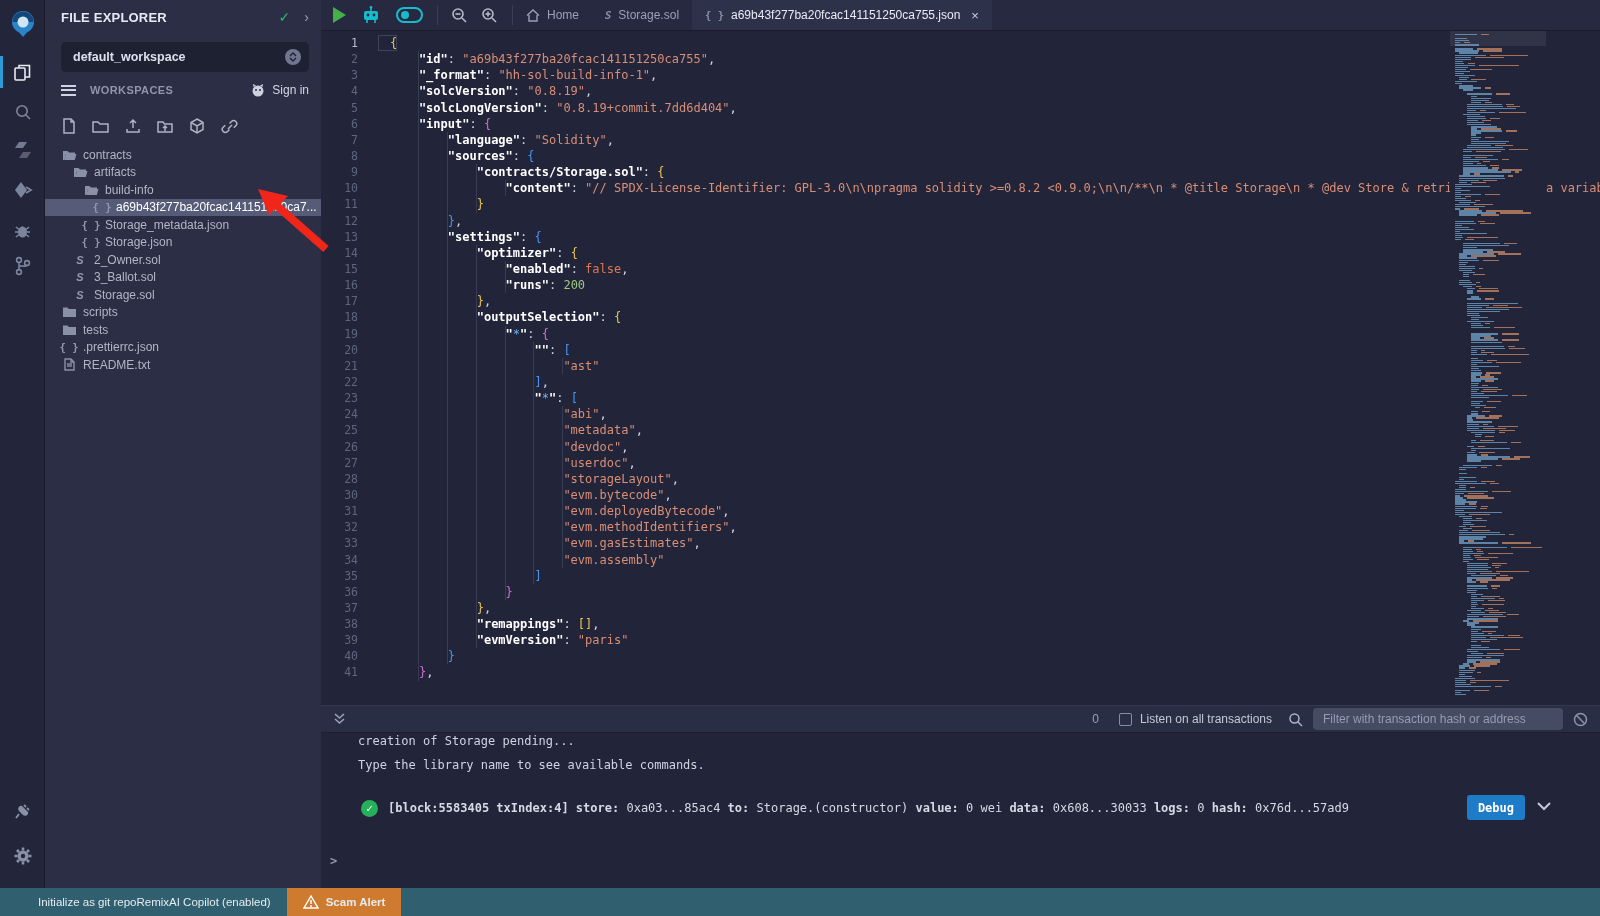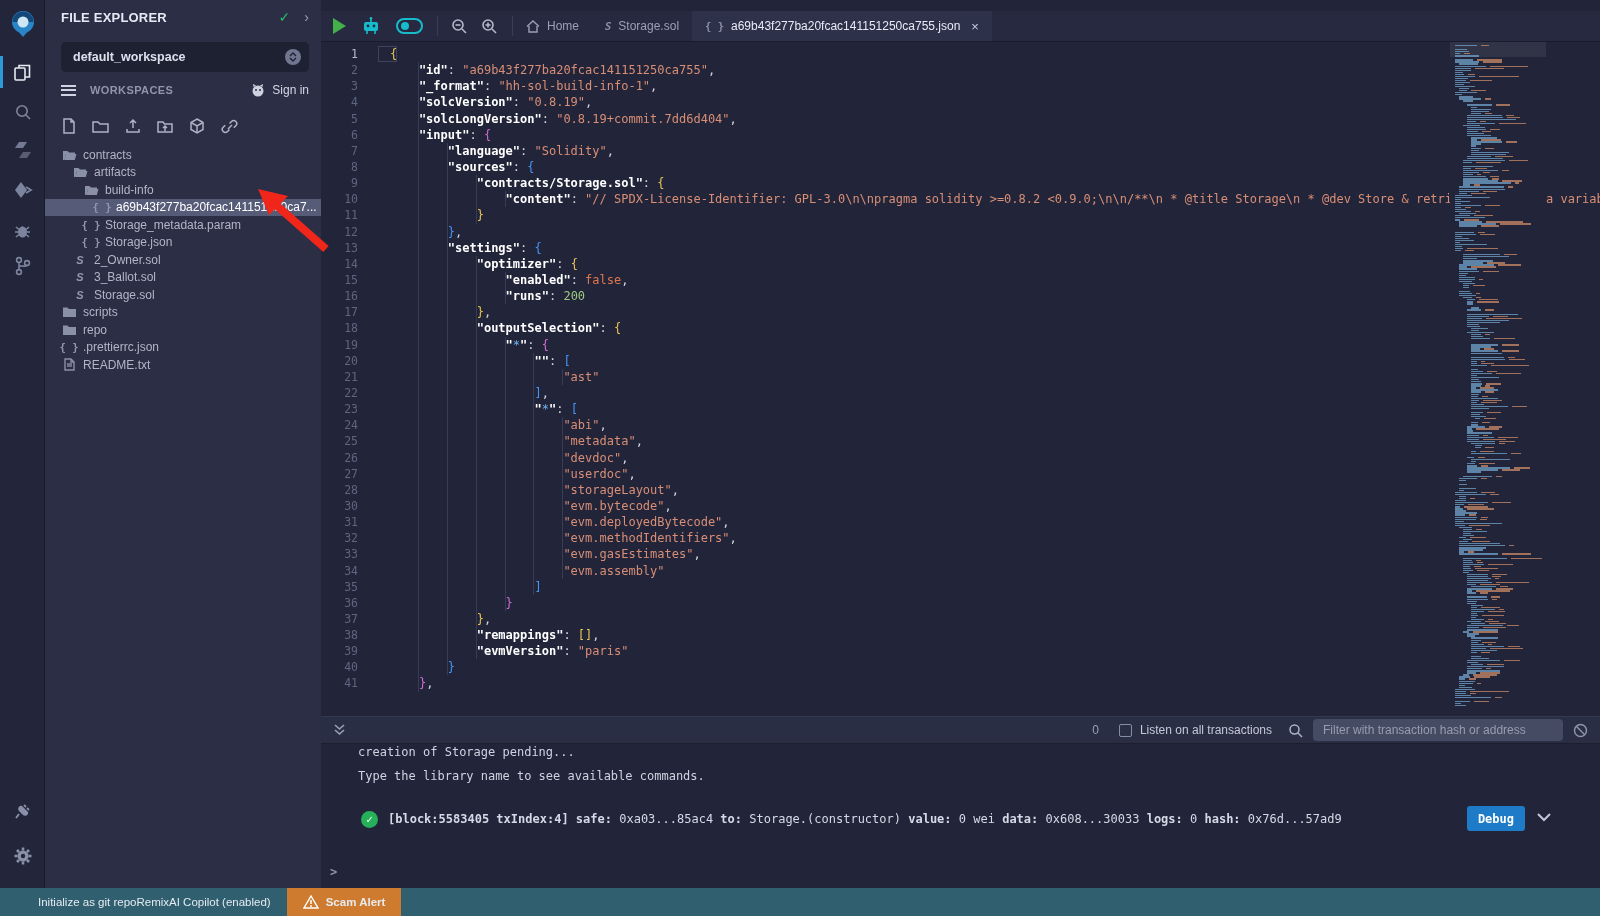--- a/index.html
+++ b/index.html
@@ -36,21 +36,21 @@
   #tree { margin-top:4px; }
   .trow { display:flex; align-items:center; height:17.5px; font-size:12px; color:#b0b6ca;
     cursor:pointer; white-space:nowrap; overflow:hidden; }
   .trow.selected { background:#565b78; color:#ffffff; }
   .ticon { width:16px; display:inline-flex; justify-content:center; margin-right:6px; flex:none; }
   .ticon svg { stroke:#8a90a8; fill:none; stroke-width:1.4; }
   .ticon.braces { color:#9298ae; font-size:10.5px; font-weight:700; font-family:"DejaVu Sans Mono",monospace; }
   .ticon.sol { color:#9298ae; font-size:11px; font-weight:700; font-style:italic; }
 
   
-  #main { position:absolute; left:321px; top:11px; width:1279px; height:888px; background:#222539; overflow:hidden; }
+  #main { position:absolute; left:321px; top:0; width:1279px; height:888px; background:#222539; overflow:hidden; }
 
   #tabbar { position:absolute; left:0; top:0; width:100%; height:31px; background:#262940;
     border-bottom:1px solid #1a1c2e; display:flex; align-items:stretch; }
   .tb-ctrl { display:flex; align-items:center; gap:14px; padding:0 14px 0 12px; }
   .playbtn { width:0; height:0; border-left:13px solid #43b04a; border-top:8px solid transparent;
     border-bottom:8px solid transparent; cursor:pointer; }
   .toggle { width:27px; height:16px; border:2px solid #16bccc; border-radius:9px; position:relative; cursor:pointer; }
   .toggle::after { content:""; position:absolute; left:3px; top:2px; width:8px; height:8px; border-radius:50%; background:#16bccc; }
   .vdiv { width:1px; background:#3a3e55; margin:5px 0; }
   .tab { display:flex; align-items:center; gap:7px; padding:0 13px; font-size:12px;
@@ -280,21 +280,21 @@
           </svg>
         </span>
         <span>build-info</span>
       </div>
       <div class="trow selected" style="padding-left: 49px;">
         <span class="ticon braces">{ }</span>
         <span>a69b43f277ba20fcac141151250ca7...</span>
       </div>
       <div class="trow" style="padding-left: 38px;">
         <span class="ticon braces">{ }</span>
-        <span>Storage_metadata.param</span>
+        <span>Storage_metadata.json</span>
       </div>
       <div class="trow" style="padding-left: 38px;">
         <span class="ticon braces">{ }</span>
         <span>Storage.json</span>
       </div>
       <div class="trow" style="padding-left: 27px;">
         <span class="ticon sol">S</span>
         <span>2_Owner.sol</span>
       </div>
       <div class="trow" style="padding-left: 27px;">
@@ -312,21 +312,21 @@
           </svg>
         </span>
         <span>scripts</span>
       </div>
       <div class="trow" style="padding-left: 16px;">
         <span class="ticon">
           <svg width="15" height="12" viewBox="0 0 15 12">
             <path d="M1 1.5 H5.5 L7 3 H14 V11 H1 Z" fill="#8a90a8" stroke="none"></path>
           </svg>
         </span>
-        <span>repo</span>
+        <span>tests</span>
       </div>
       <div class="trow" style="padding-left: 16px;">
         <span class="ticon braces">{ }</span>
         <span>.prettierrc.json</span>
       </div>
       <div class="trow" style="padding-left: 16px;">
         <span class="ticon">
           <svg width="11" height="13" viewBox="0 0 11 13">
             <path d="M1 1 H7 L10 4 V12 H1 Z"></path>
             <path d="M7 1 V4 H10"></path>
@@ -921,21 +921,21 @@
           <circle cx="7.5" cy="7.5" r="6"></circle>
             <line x1="3.3" y1="3.3" x2="11.7" y2="11.7"></line>
         </svg>
       </div>
     </div>
     <div id="termbody">
       <div class="term-line">creation of Storage pending...</div>
       <div class="term-line first">Type the library name to see available commands.</div>
       <div id="txrow">
         <span class="txcheck">✓</span>
-        <span id="txtext"><b>[block:5583405 txIndex:4]</b><span>  </span><b>safe:</b><span> 0xa03...85ac4 </span><b>to:</b><span> Storage.(constructor) </span><b>value:</b><span> 0 wei </span><b>data:</b><span> 0x608...30033 </span><b>logs:</b><span> 0 </span><b>hash:</b><span> 0x76d...57ad9</span></span>
+        <span id="txtext"><b>[block:5583405 txIndex:4]</b><span>  </span><b>store:</b><span> 0xa03...85ac4 </span><b>to:</b><span> Storage.(constructor) </span><b>value:</b><span> 0 wei </span><b>data:</b><span> 0x608...30033 </span><b>logs:</b><span> 0 </span><b>hash:</b><span> 0x76d...57ad9</span></span>
         <button id="debug-btn">Debug</button>
         <svg id="tx-chev" width="16" height="12" viewBox="0 0 16 12" style="stroke:#c3c8d8;fill:none;stroke-width:2">
           <path d="M2 3 L8 9 L14 3"></path>
         </svg>
       </div>
       <div class="term-line" id="prompt">&gt;</div>
     </div>
   </div>
 </div>
 

